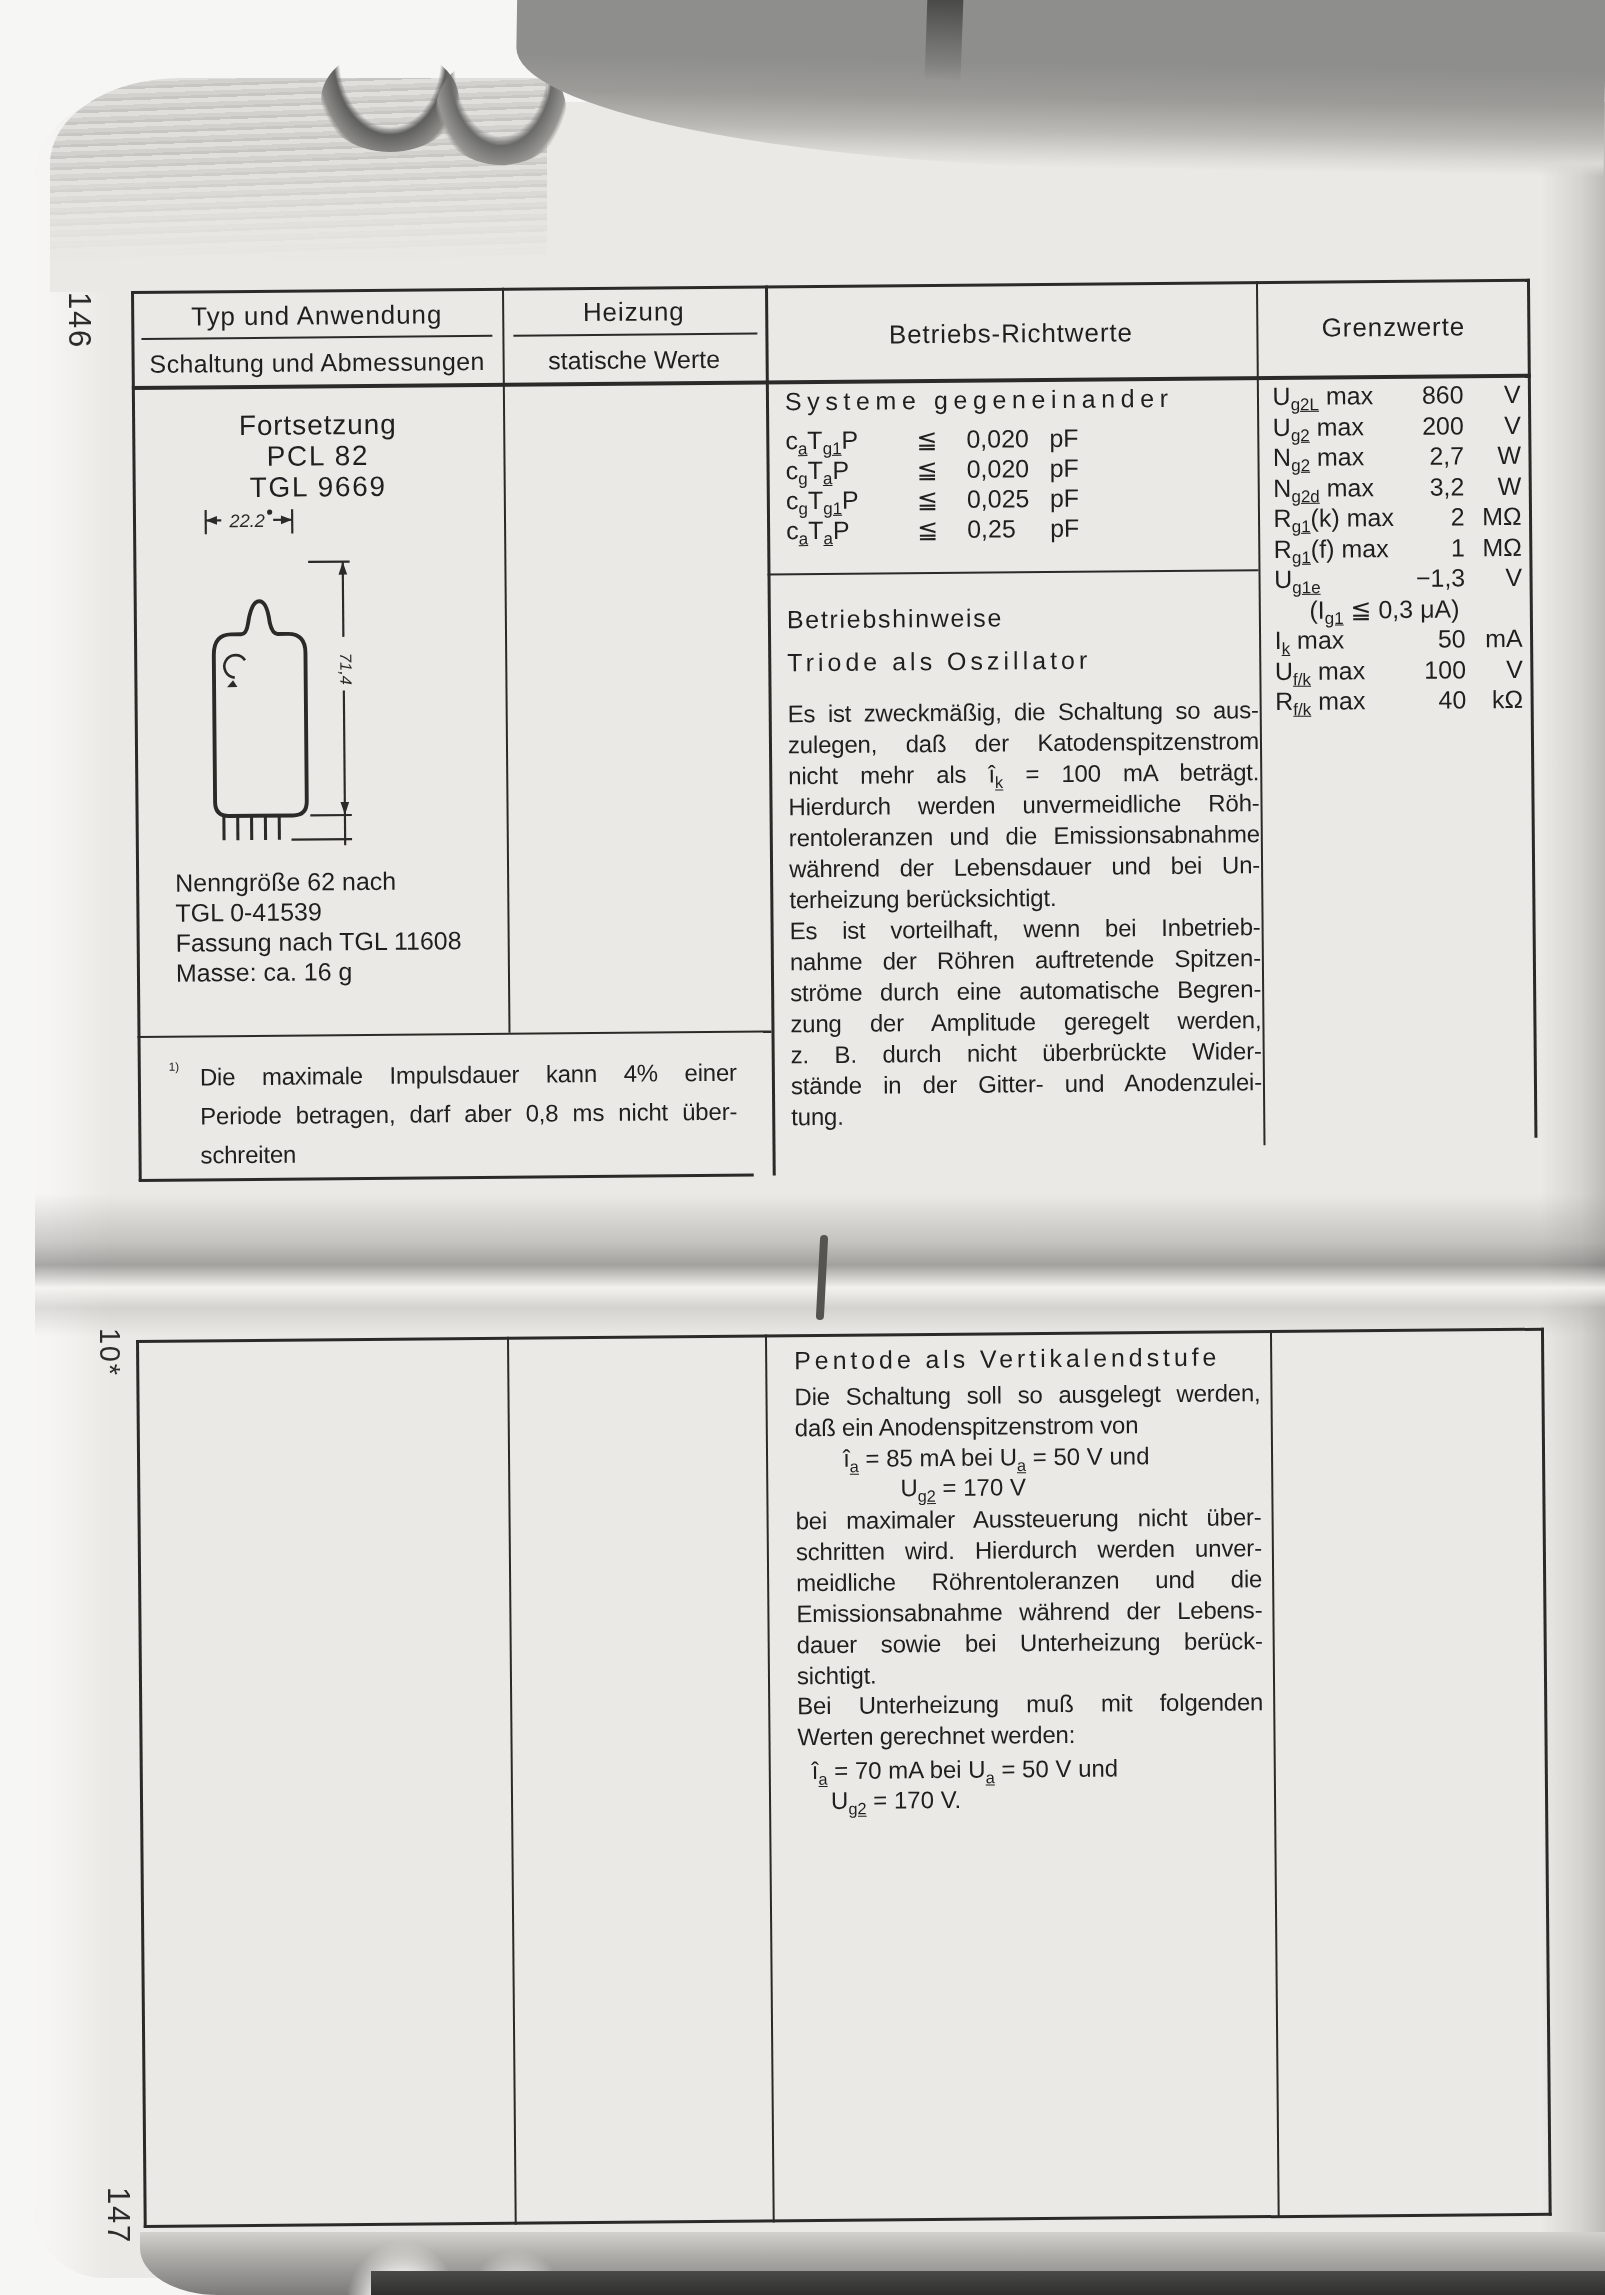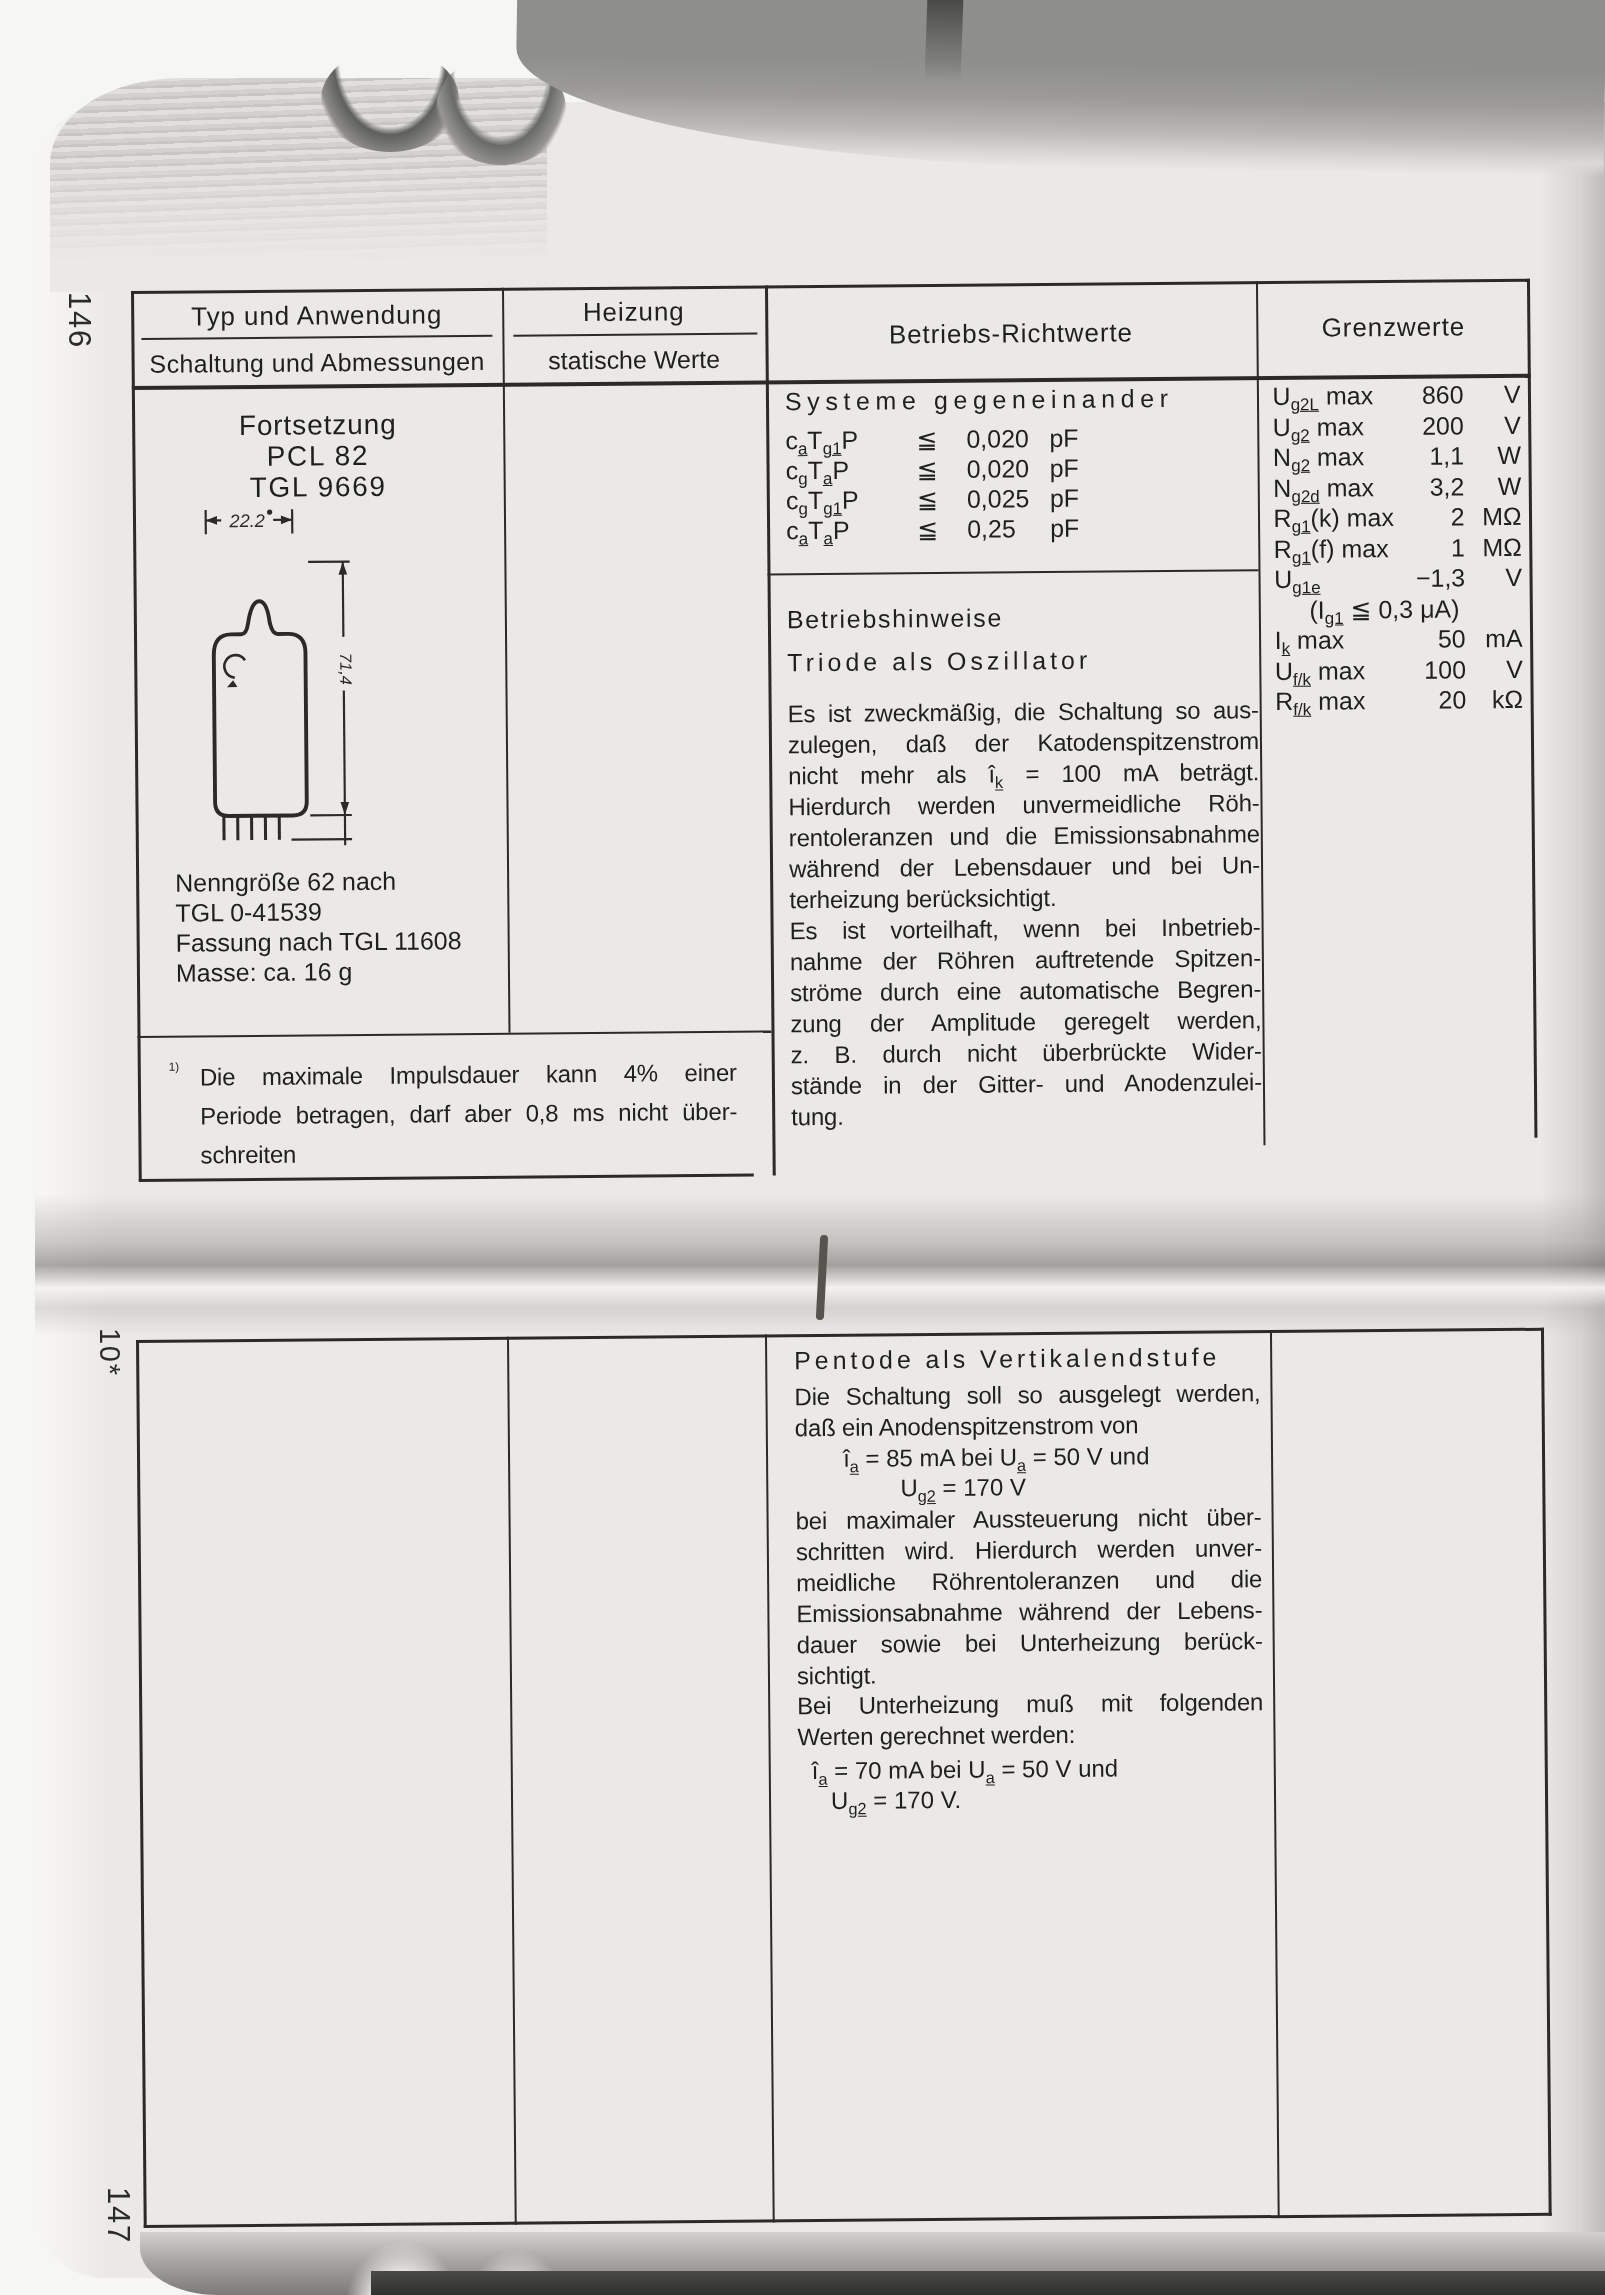--- a/index.html
+++ b/index.html
@@ -224,21 +224,21 @@
           <span class="val">860</span>
           <span class="unit">V</span>
         </div>
         <div class="lrow">
           <span class="label">U<sub>g2</sub> max</span>
           <span class="val">200</span>
           <span class="unit">V</span>
         </div>
         <div class="lrow">
           <span class="label">N<sub>g2</sub> max</span>
-          <span class="val">1,1</span>
+          <span class="val">2,7</span>
           <span class="unit">W</span>
         </div>
         <div class="lrow">
           <span class="label">N<sub>g2d</sub> max</span>
           <span class="val">3,2</span>
           <span class="unit">W</span>
         </div>
         <div class="lrow">
           <span class="label">R<sub>g1</sub>(k) max</span>
           <span class="val">2</span>
@@ -260,21 +260,21 @@
           <span class="val">50</span>
           <span class="unit">mA</span>
         </div>
         <div class="lrow">
           <span class="label">U<sub>f/k</sub> max</span>
           <span class="val">100</span>
           <span class="unit">V</span>
         </div>
         <div class="lrow">
           <span class="label">R<sub>f/k</sub> max</span>
-          <span class="val">20</span>
+          <span class="val">40</span>
           <span class="unit">kΩ</span>
         </div>
       </div>
   </div>
 
   <div class="abs tbl" style="left:136px;top:1340px;width:1408px;height:888px;transform:rotate(-0.5deg);transform-origin:0 0;">
     <div class="ln" style="left:0;top:0;width:1408px;height:2.6px;"></div>
     <div class="ln" style="left:0;top:0;width:2.6px;height:888px;"></div>
     <div class="ln" style="left:371px;top:0;width:1.7px;height:888px;"></div>
     <div class="ln" style="left:629px;top:0;width:1.7px;height:888px;"></div>

